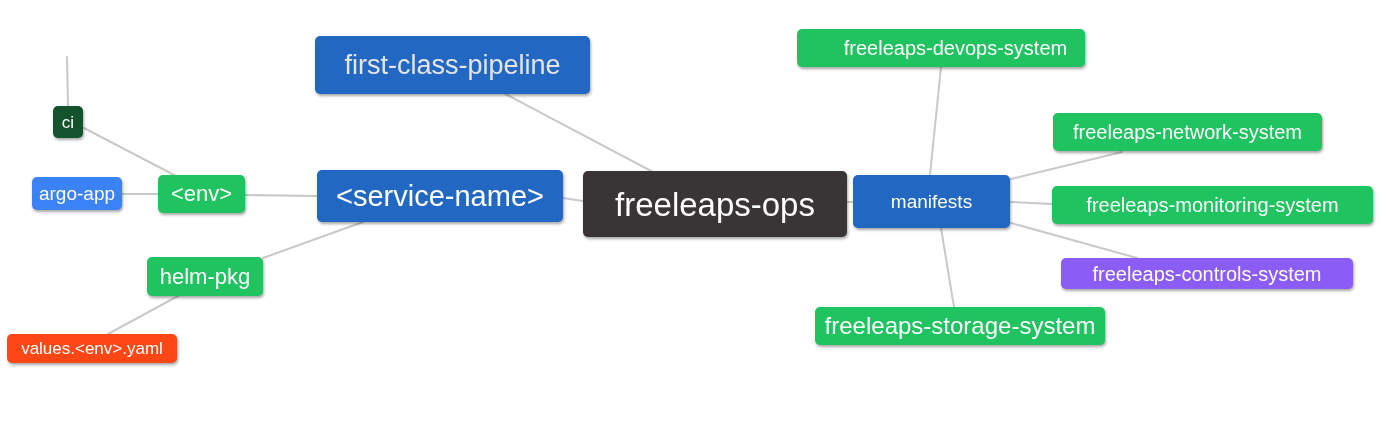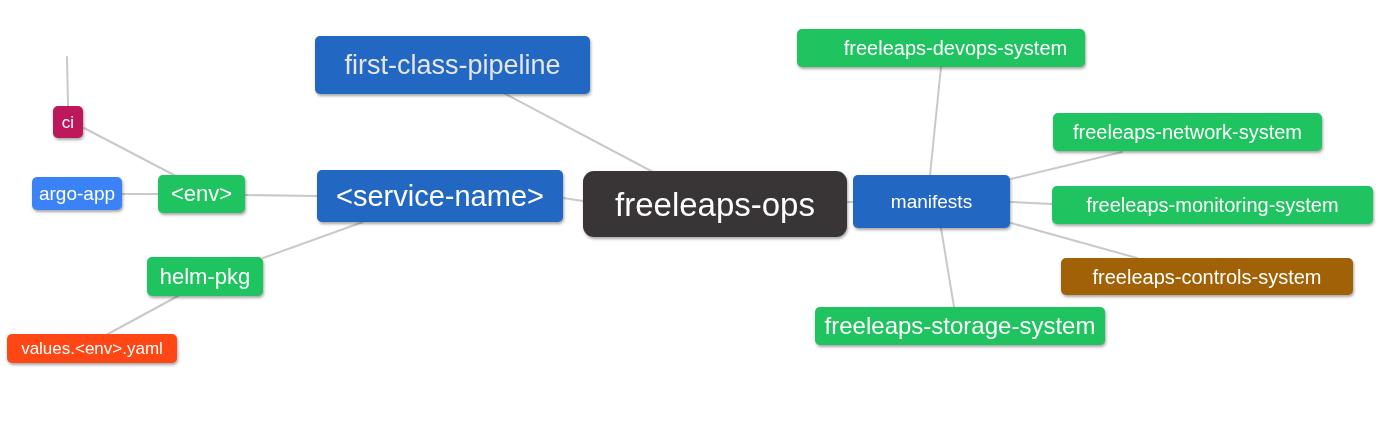--- a/index.html
+++ b/index.html
@@ -52,27 +52,27 @@
       <line x1="363" y1="222" x2="263" y2="258" stroke="#c9c9c9" stroke-width="2" stroke-linecap="round"></line>
       <line x1="178" y1="296" x2="108" y2="334" stroke="#c9c9c9" stroke-width="2" stroke-linecap="round"></line>
       <line x1="847" y1="202" x2="853" y2="202" stroke="#c9c9c9" stroke-width="2" stroke-linecap="round"></line>
       <line x1="930" y1="175" x2="941" y2="67" stroke="#c9c9c9" stroke-width="2" stroke-linecap="round"></line>
       <line x1="1011" y1="179" x2="1122" y2="152" stroke="#c9c9c9" stroke-width="2" stroke-linecap="round"></line>
       <line x1="1011" y1="202" x2="1052" y2="204" stroke="#c9c9c9" stroke-width="2" stroke-linecap="round"></line>
       <line x1="1011" y1="223" x2="1137" y2="258" stroke="#c9c9c9" stroke-width="2" stroke-linecap="round"></line>
       <line x1="941" y1="228" x2="954" y2="307" stroke="#c9c9c9" stroke-width="2" stroke-linecap="round"></line>
     </svg>
 
-  <div class="node" style="left: 53px; top: 106px; width: 30px; height: 32px; font-size: 17px; background: #be185d; color: rgb(255, 255, 255);">ci</div>
+  <div class="node" style="left: 53px; top: 106px; width: 30px; height: 32px; font-size: 17px; background: #14532d; color: rgb(255, 255, 255);">ci</div>
   <div class="node" style="left: 32px; top: 177px; width: 90px; height: 33px; font-size: 19px; background: #3b82f6; color: rgb(255, 255, 255);">argo-app</div>
   <div class="node" style="left: 158px; top: 175px; width: 87px; height: 38px; font-size: 22px; background: rgb(31, 195, 95); color: rgb(255, 255, 255);">&lt;env&gt;</div>
   <div class="node" style="left: 147px; top: 257px; width: 116px; height: 39px; font-size: 22px; background: rgb(31, 195, 95); color: rgb(255, 255, 255);">helm-pkg</div>
   <div class="node" style="left: 7px; top: 334px; width: 170px; height: 29px; font-size: 17px; background: rgb(255, 70, 21); color: rgb(255, 255, 255);">values.&lt;env&gt;.yaml</div>
   <div class="node" style="left: 317px; top: 170px; width: 246px; height: 52px; font-size: 29px; background: rgb(34, 103, 193); color: rgb(255, 255, 255);">&lt;service-name&gt;</div>
   <div class="node" style="left: 315px; top: 36px; width: 275px; height: 58px; font-size: 27px; background: rgb(34, 103, 193); color: #e5e5e5;">first-class-pipeline</div>
-  <div class="node" style="left: 583px; top: 171px; width: 264px; height: 66px; font-size: 33px; background: rgb(57, 52, 53); color: rgb(255, 255, 255); border-radius: 11px;">freeleaps-ops</div>
+  <div class="node" style="left: 583px; top: 171px; width: 264px; height: 66px; font-size: 33px; background: rgb(57, 52, 53); color: rgb(255, 255, 255);">freeleaps-ops</div>
   <div class="node" style="left: 853px; top: 175px; width: 157px; height: 53px; font-size: 19px; background: rgb(34, 103, 193); color: rgb(255, 255, 255);">manifests</div>
   <div class="node" style="left: 797px; top: 29px; width: 288px; height: 38px; font-size: 20px; background: rgb(31, 195, 95); color: rgb(255, 255, 255); padding-left: 29px;">freeleaps-devops-system</div>
   <div class="node" style="left: 1053px; top: 113px; width: 269px; height: 38px; font-size: 20px; background: rgb(31, 195, 95); color: rgb(255, 255, 255);">freeleaps-network-system</div>
   <div class="node" style="left: 1052px; top: 186px; width: 321px; height: 38px; font-size: 20px; background: rgb(31, 195, 95); color: rgb(255, 255, 255);">freeleaps-monitoring-system</div>
-  <div class="node" style="left: 1061px; top: 258px; width: 292px; height: 37px; font-size: 20px; background: #a16207; color: rgb(255, 255, 255);">freeleaps-controls-system</div>
+  <div class="node" style="left: 1061px; top: 258px; width: 292px; height: 31px; font-size: 20px; background: #8b5cf6; color: rgb(255, 255, 255);">freeleaps-controls-system</div>
   <div class="node" style="left: 815px; top: 307px; width: 290px; height: 38px; font-size: 24px; background: rgb(31, 195, 95); color: rgb(255, 255, 255);">freeleaps-storage-system</div>
 </div>
 
 </body></html>

